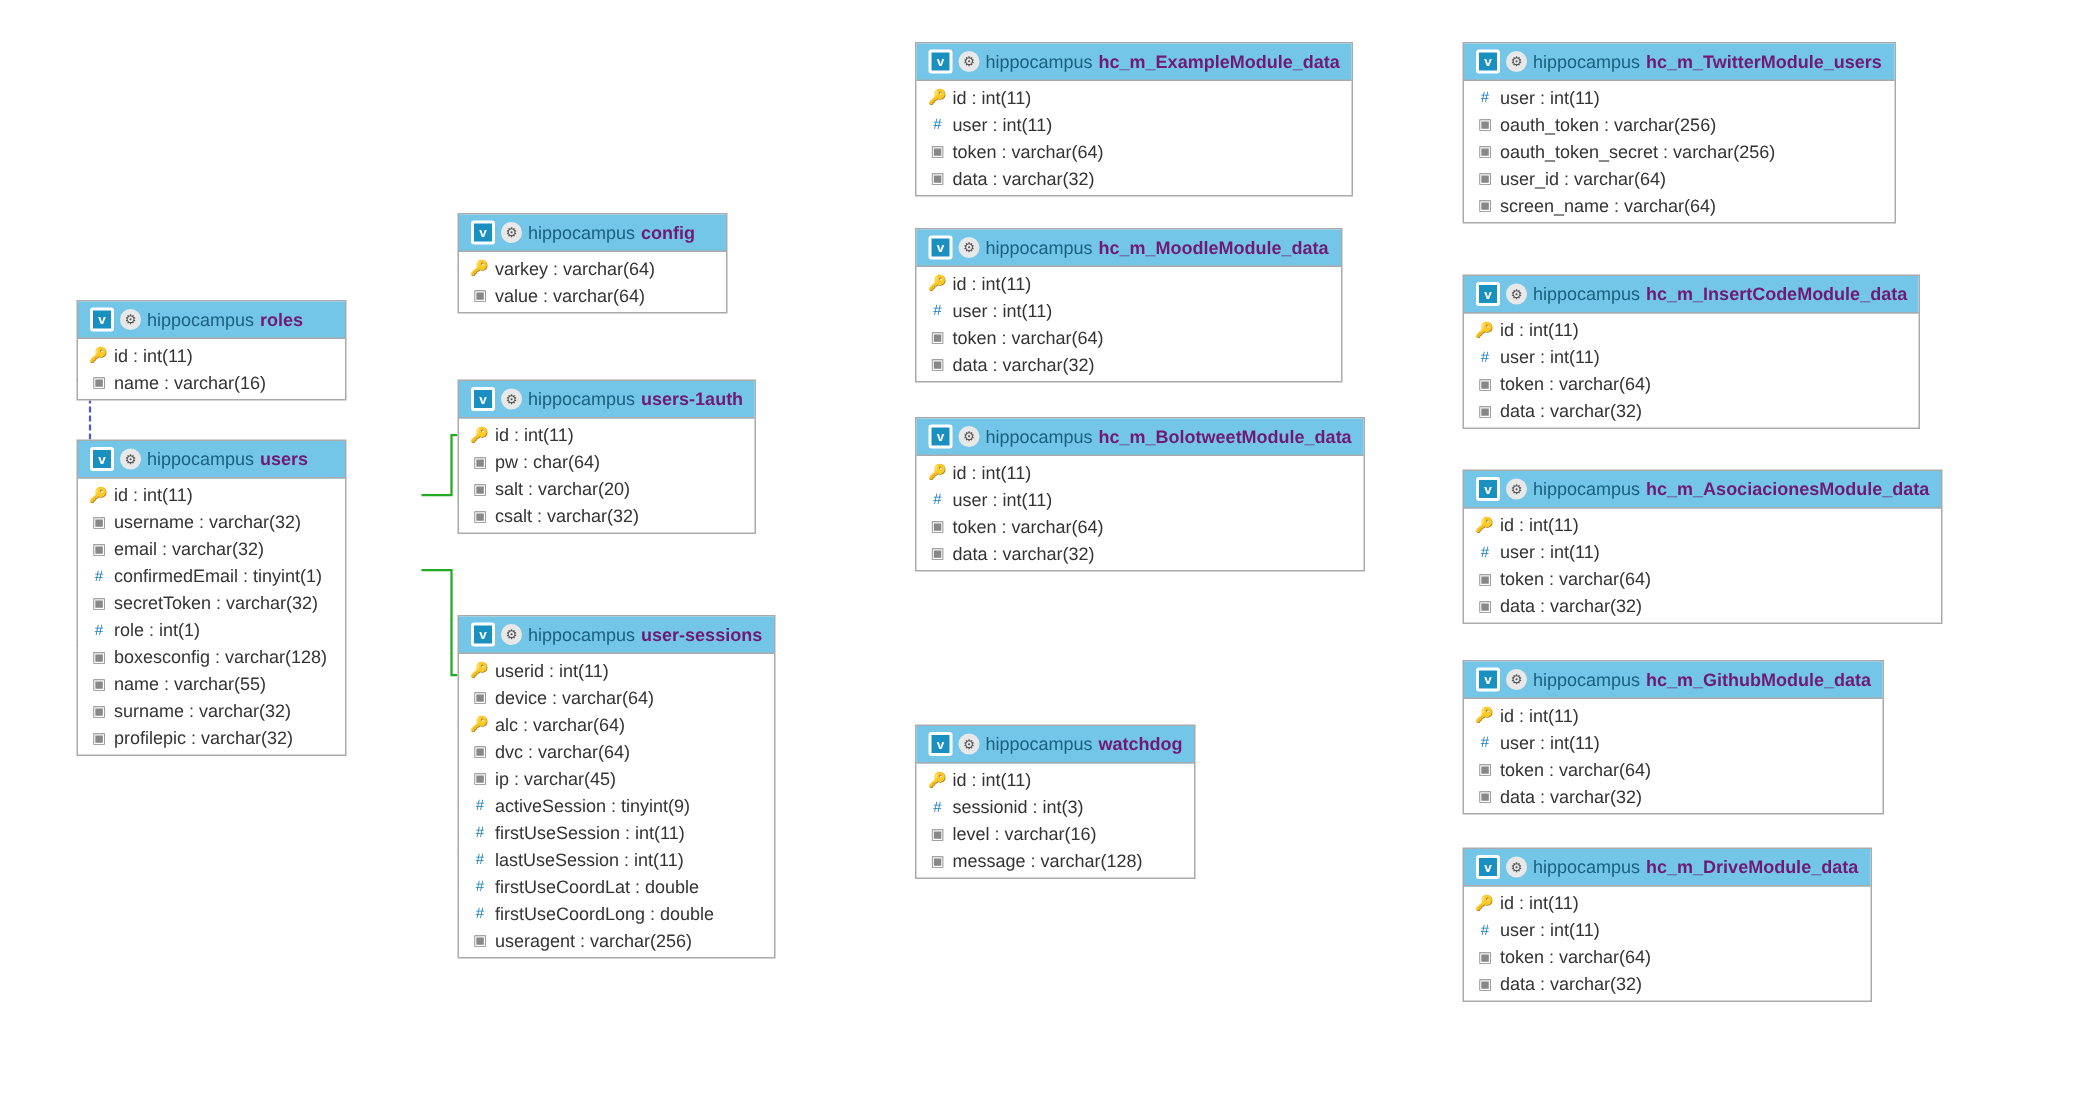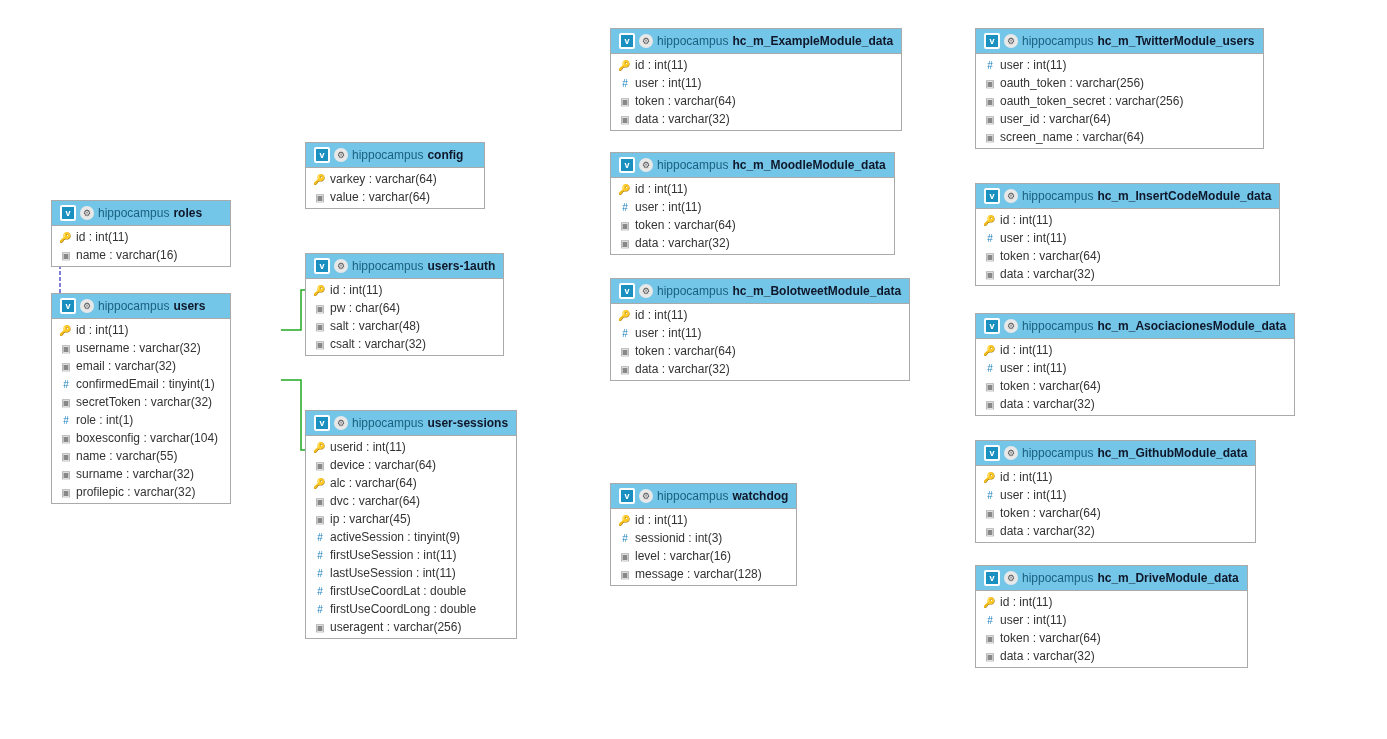--- a/index.html
+++ b/index.html
@@ -31,21 +31,21 @@
       align-items: center;
       gap: 4px;
       border-bottom: 1px solid #aaa;
     }
     .db-table-header .schema-name {
       color: #1a6080;
       font-weight: normal;
       text-align: center;
     }
     .db-table-header .table-name {
-      color: #0f172a;
+      color: #701a75;
       font-weight: bold;
     }
     .header-icon {
       width: 16px;
       height: 16px;
       background: #1a90c0;
       border: 2px solid #fff;
       border-radius: 2px;
       display: flex;
       align-items: center;
@@ -156,21 +156,21 @@
         <div class="db-field">
           <span class="field-icon icon-rect">▣</span>
           <span class="field-text">secretToken : varchar(32)</span>
         </div>
         <div class="db-field">
           <span class="field-icon icon-hash">#</span>
           <span class="field-text">role : int(1)</span>
         </div>
         <div class="db-field">
           <span class="field-icon icon-rect">▣</span>
-          <span class="field-text">boxesconfig : varchar(104)</span>
+          <span class="field-text">boxesconfig : varchar(128)</span>
         </div>
         <div class="db-field">
           <span class="field-icon icon-rect">▣</span>
           <span class="field-text">name : varchar(55)</span>
         </div>
         <div class="db-field">
           <span class="field-icon icon-rect">▣</span>
           <span class="field-text">surname : varchar(32)</span>
         </div>
         <div class="db-field">
@@ -208,21 +208,21 @@
         <div class="db-field">
           <span class="field-icon icon-key">🔑</span>
           <span class="field-text">id : int(11)</span>
         </div>
         <div class="db-field">
           <span class="field-icon icon-rect">▣</span>
           <span class="field-text">pw : char(64)</span>
         </div>
         <div class="db-field">
           <span class="field-icon icon-rect">▣</span>
-          <span class="field-text">salt : varchar(48)</span>
+          <span class="field-text">salt : varchar(20)</span>
         </div>
         <div class="db-field">
           <span class="field-icon icon-rect">▣</span>
           <span class="field-text">csalt : varchar(32)</span>
         </div>
       </div>
     </div>
     <div class="db-table" style="left: 305px; top: 410px;">
       <div class="db-table-header">
         <div class="header-icon">v</div>

